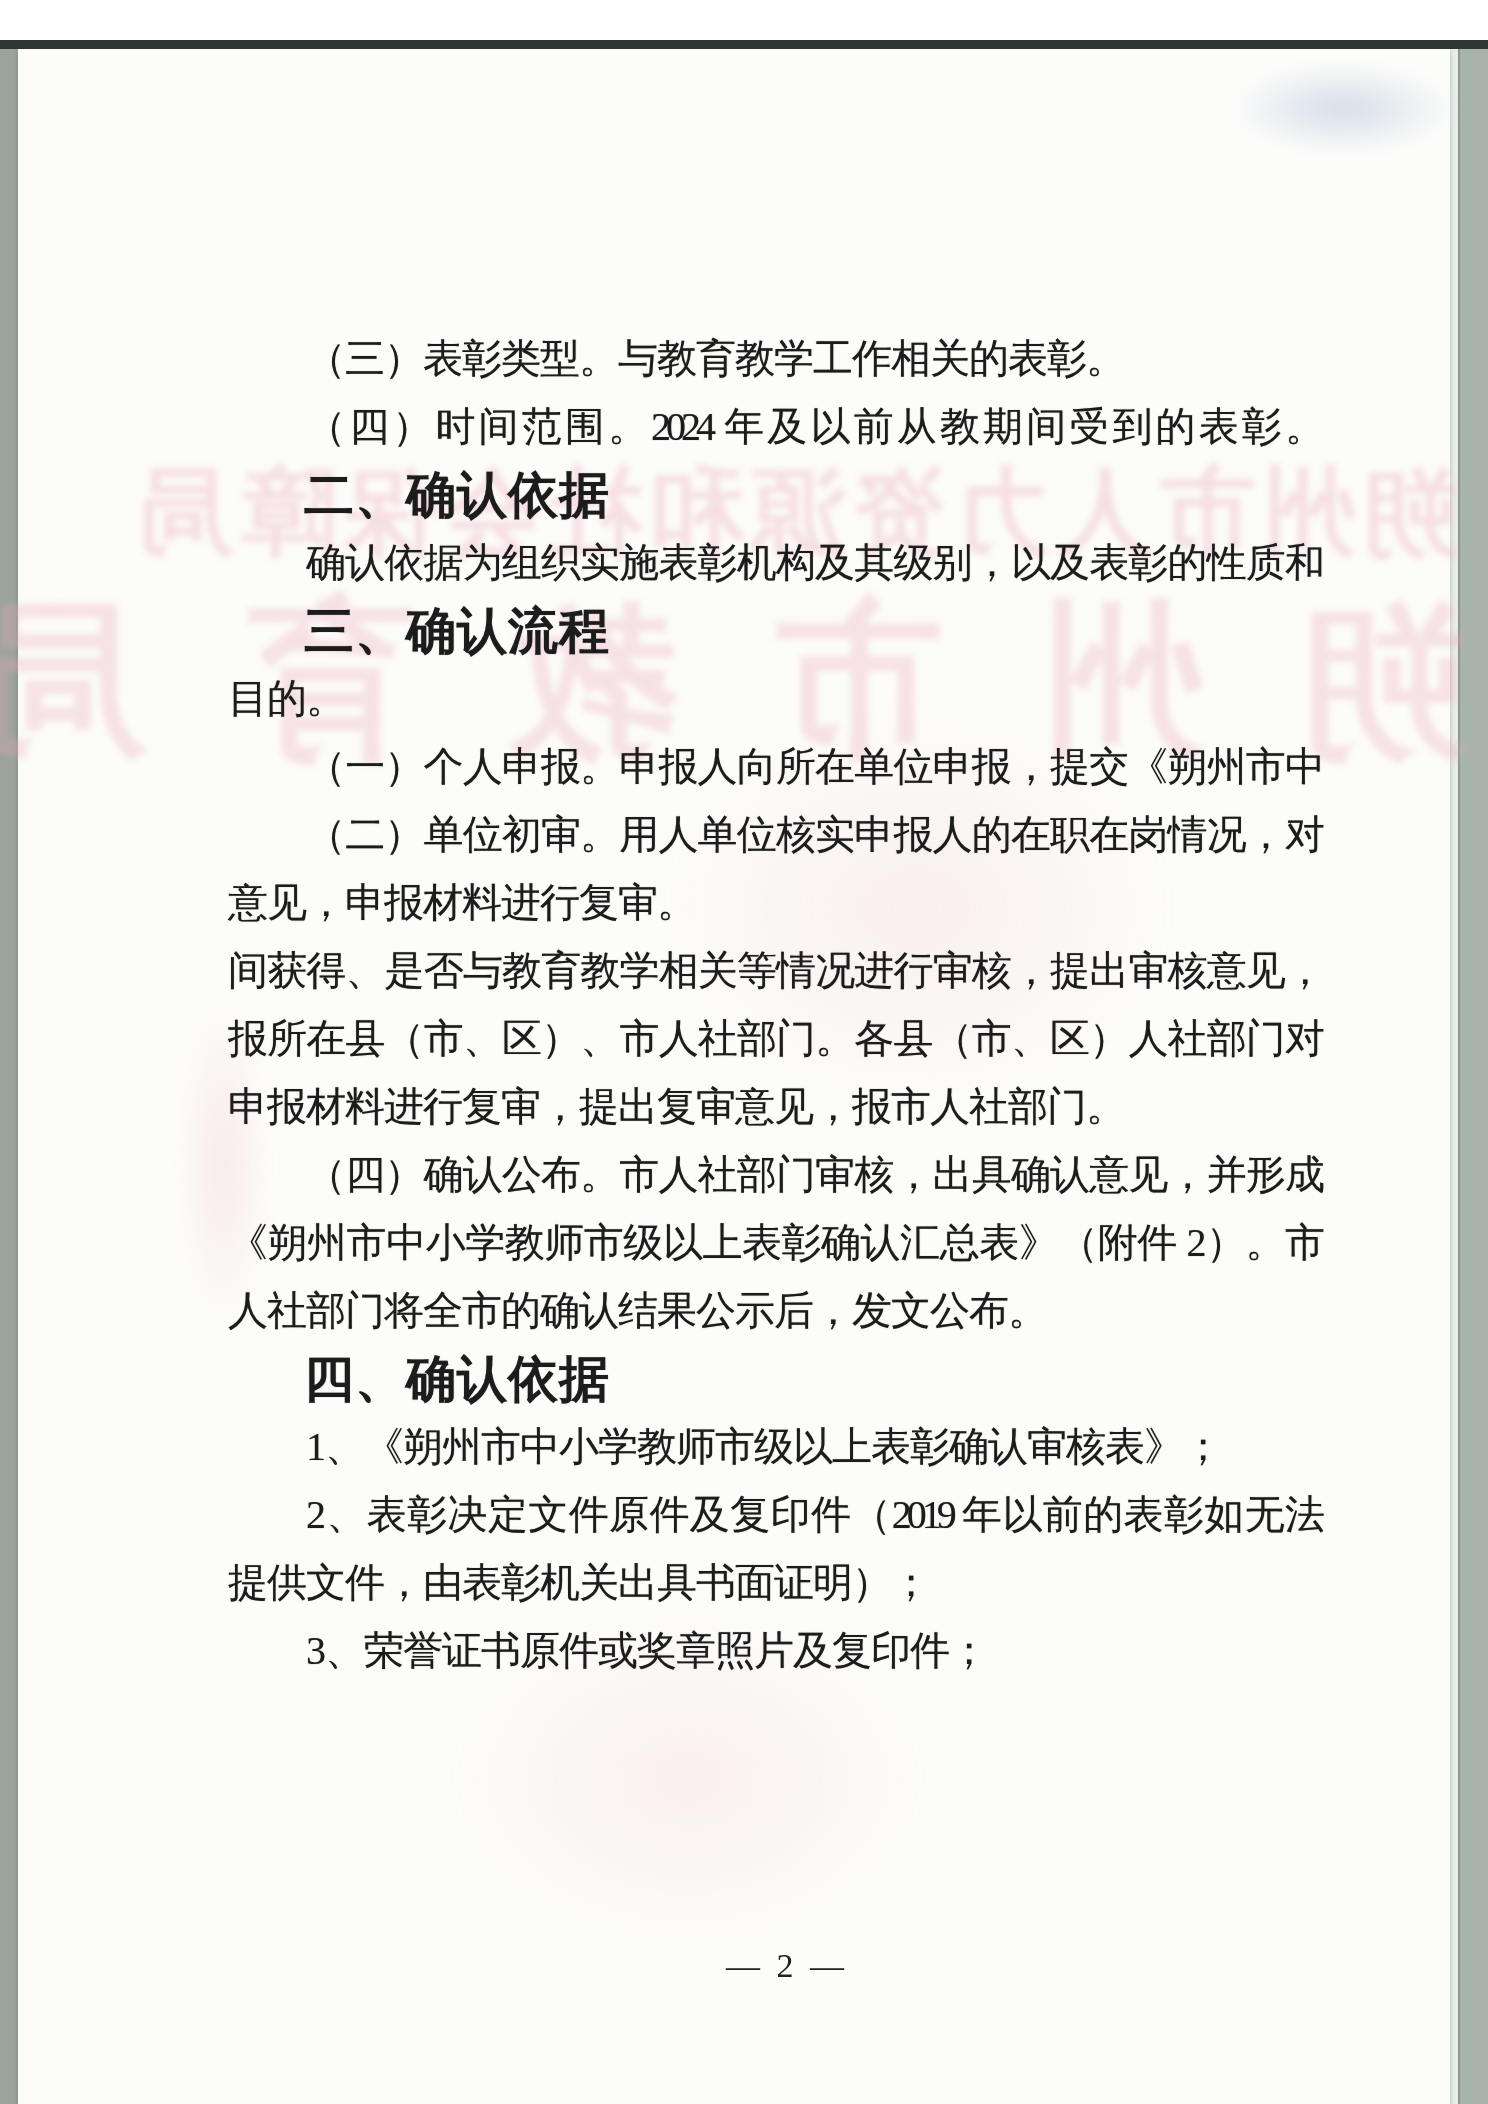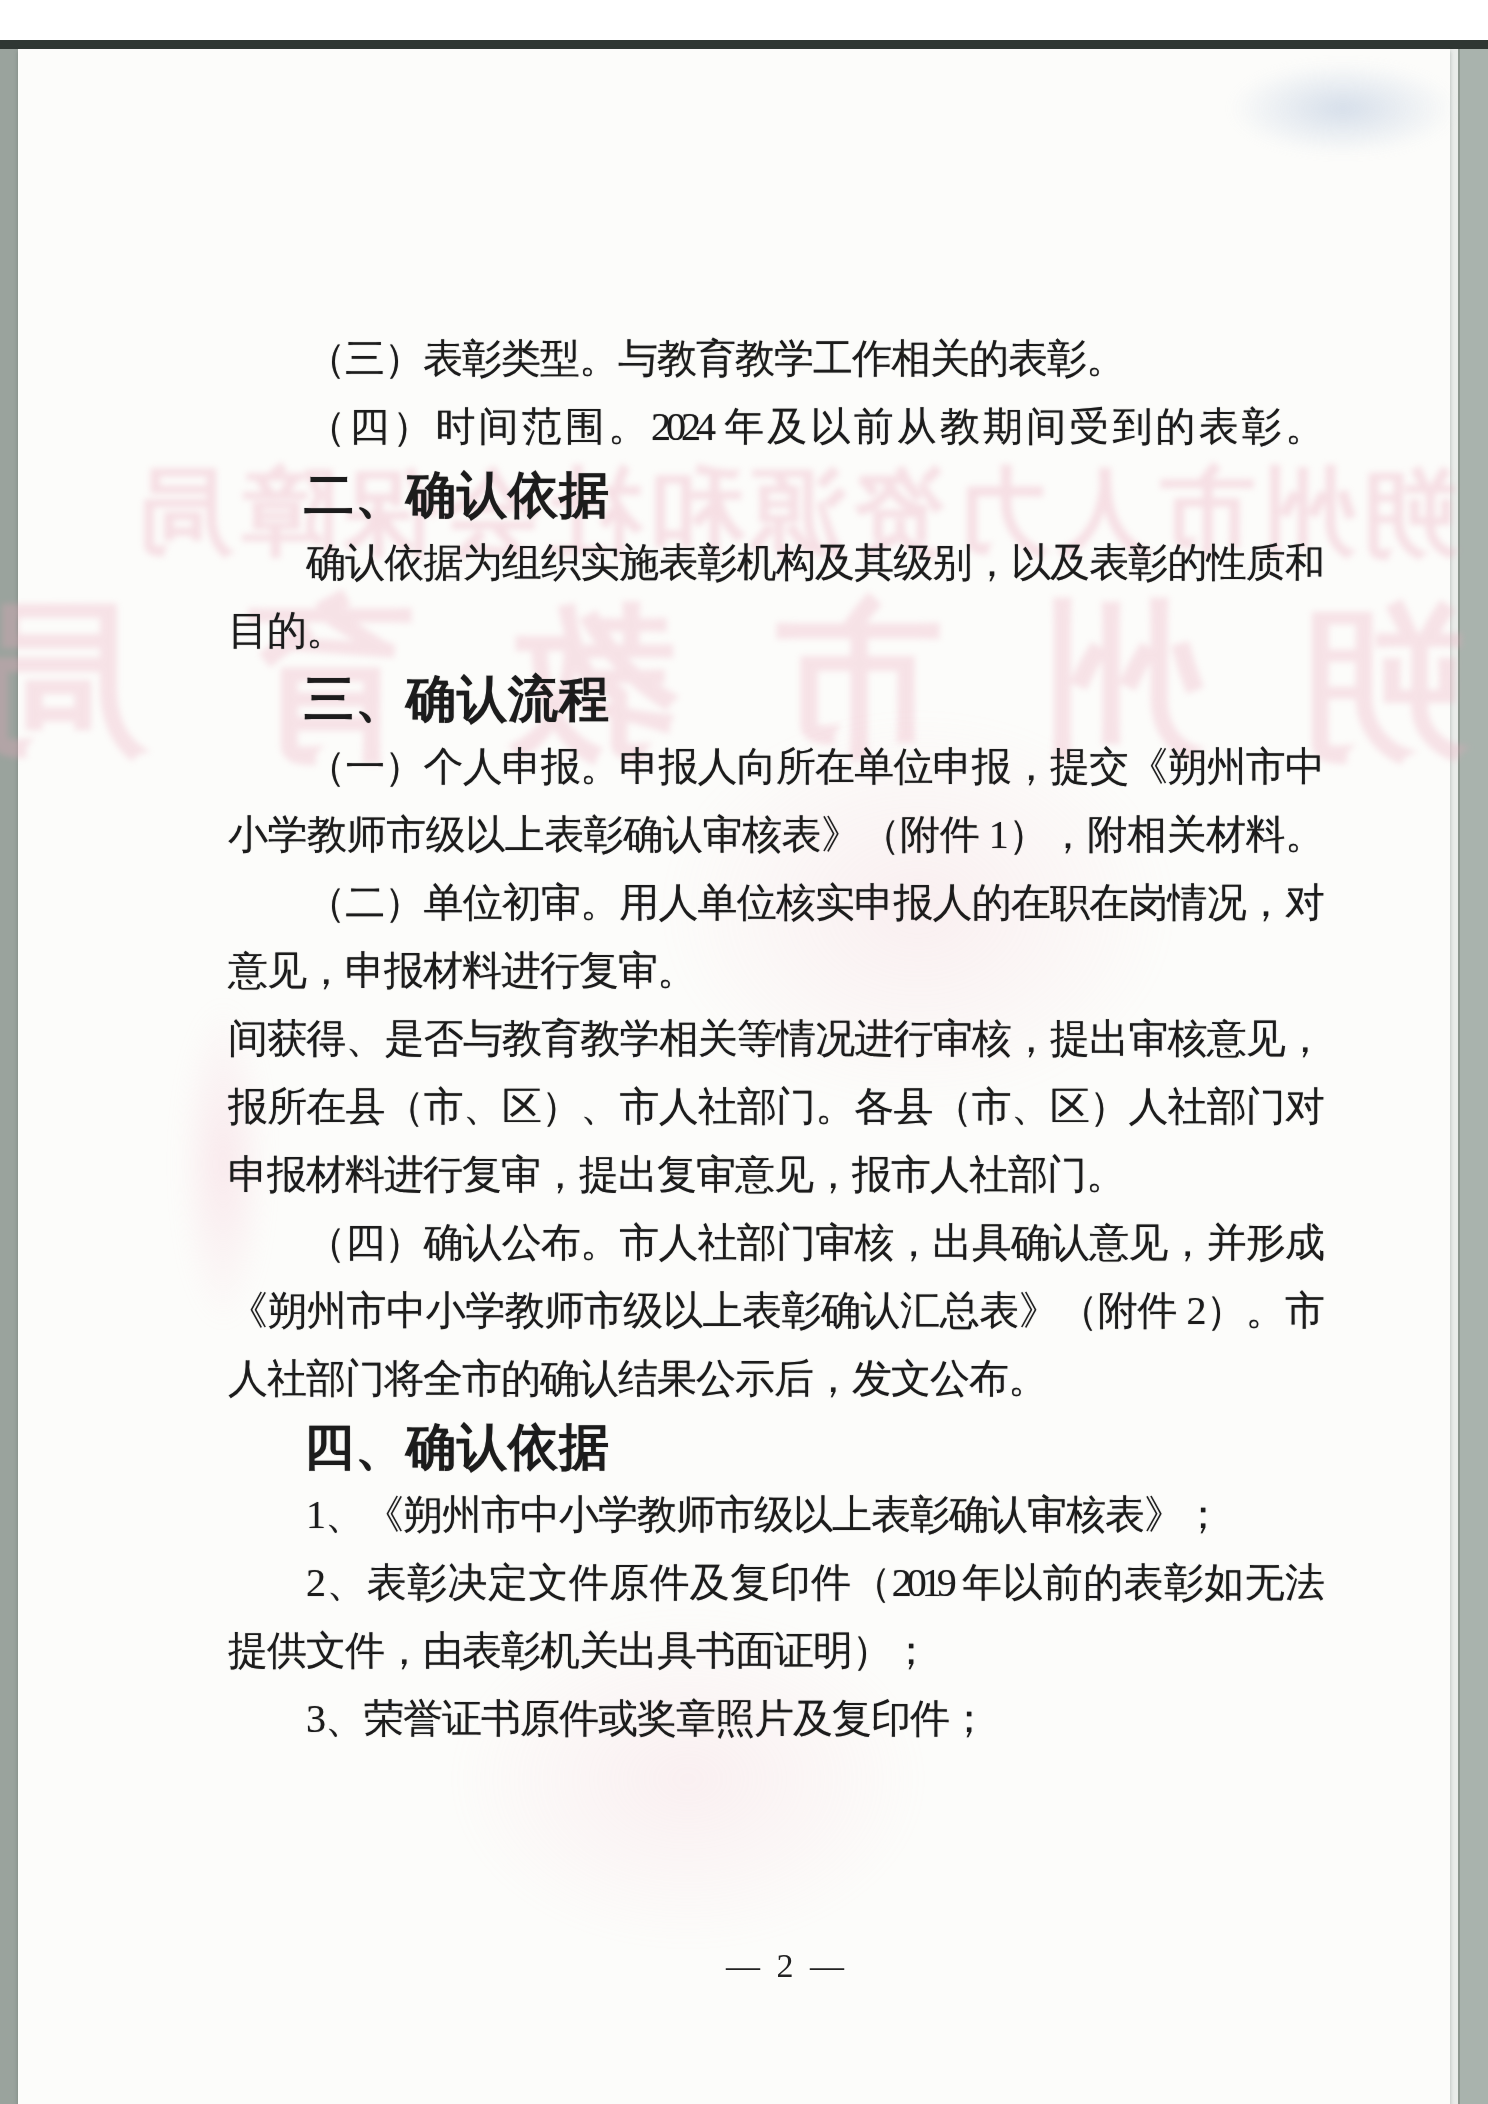--- a/index.html
+++ b/index.html
@@ -79,24 +79,23 @@
     <div class="bleed bleed-2">朔州市教育局</div>
     <div class="blob blob-a"></div>
     <div class="blob blob-b"></div>
     <div class="blob blob-c"></div>
 
     <div class="textblock">
         <div class="line indent">（三）表彰类型。与教育教学工作相关的表彰。</div>
         <div class="line indent-justify">（四）时间范围。2024 年及以前从教期间受到的表彰。</div>
         <div class="line heading">二、确认依据</div>
         <div class="line indent-justify">确认依据为组织实施表彰机构及其级别，以及表彰的性质和</div>
+        <div class="line heading">三、确认流程</div>
         <div class="line plain">目的。</div>
-        <div class="line heading">三、确认流程</div>
         <div class="line indent-justify">（一）个人申报。申报人向所在单位申报，提交《朔州市中</div>
-        <div class="line justify">小学教师市级以上表彰确认审核表》（附件 1），附相关材料。</div>
         <div class="line indent-justify">（二）单位初审。用人单位核实申报人的在职在岗情况，对</div>
         <div class="line plain">意见，申报材料进行复审。</div>
         <div class="line justify">间获得、是否与教育教学相关等情况进行审核，提出审核意见，</div>
         <div class="line justify">报所在县（市、区）、市人社部门。各县（市、区）人社部门对</div>
         <div class="line plain">申报材料进行复审，提出复审意见，报市人社部门。</div>
         <div class="line indent-justify">（四）确认公布。市人社部门审核，出具确认意见，并形成</div>
         <div class="line justify">《朔州市中小学教师市级以上表彰确认汇总表》（附件 2）。市</div>
         <div class="line plain">人社部门将全市的确认结果公示后，发文公布。</div>
         <div class="line heading">四、确认依据</div>
         <div class="line indent">1、《朔州市中小学教师市级以上表彰确认审核表》；</div>

